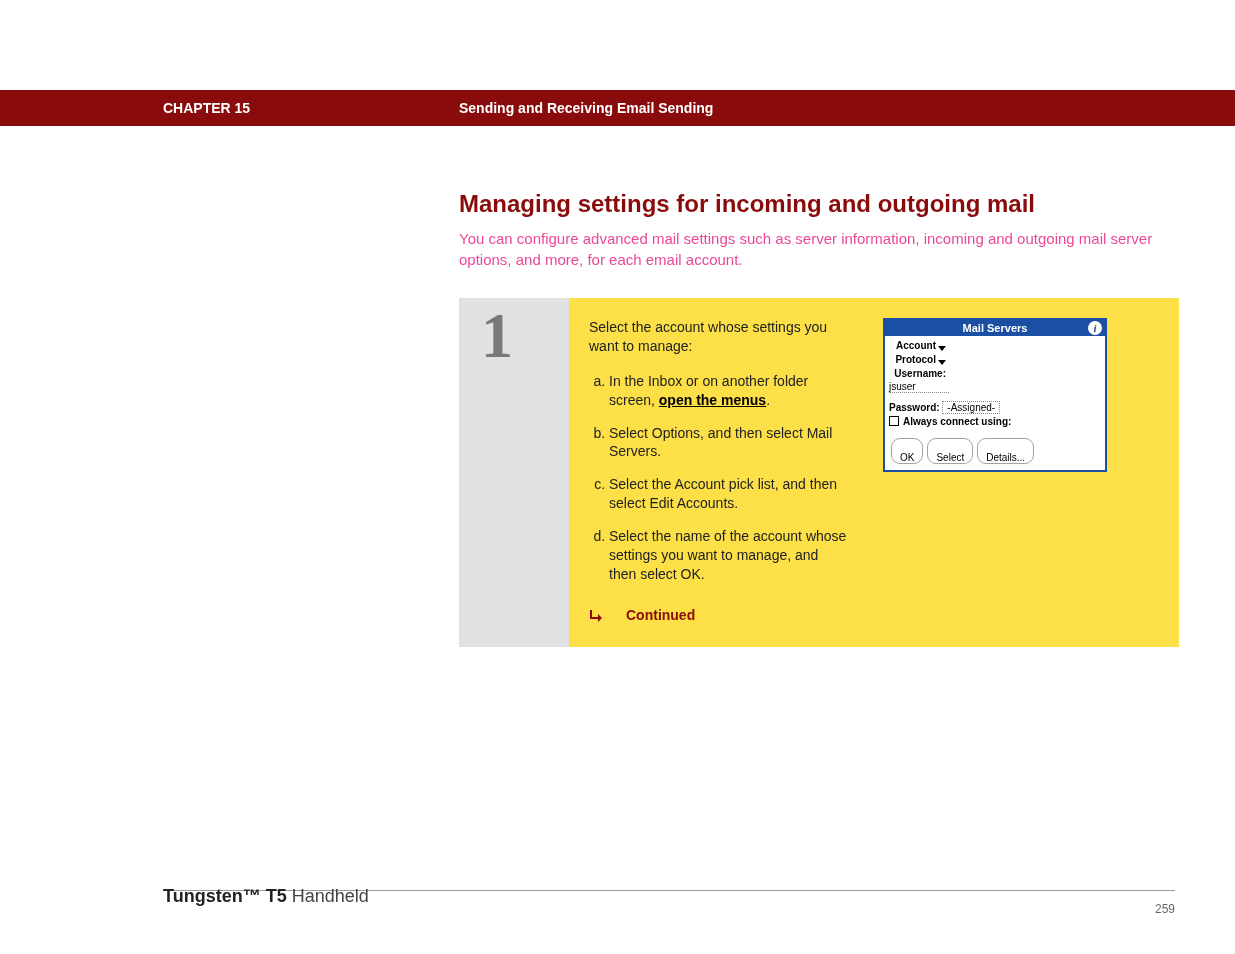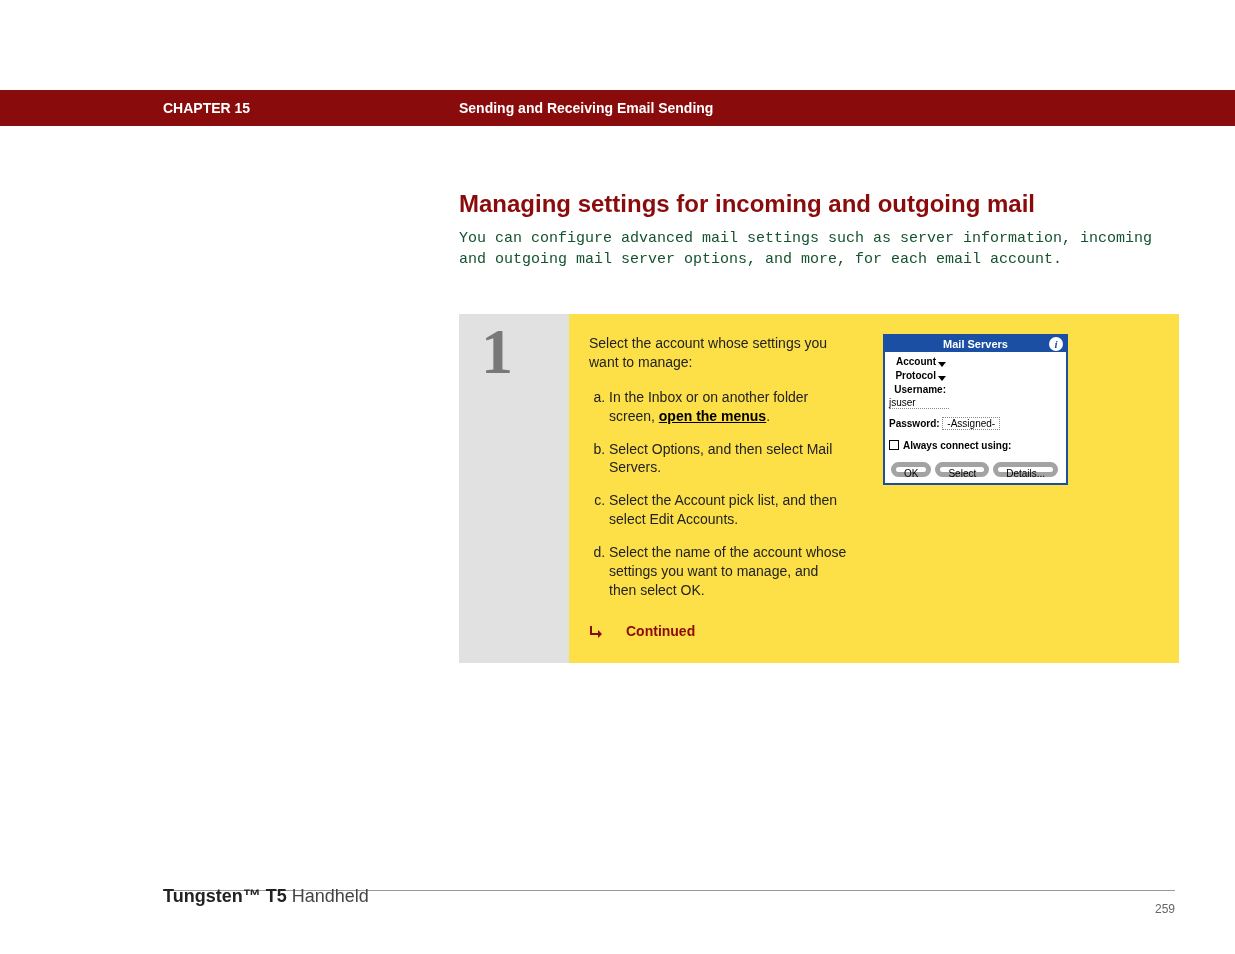--- a/index.html
+++ b/index.html
@@ -41,25 +41,24 @@
     top: 190px;
     width: 720px;
   }
   .section-title {
     color: #8a0b0b;
     font-size: 24px;
     font-weight: bold;
     margin-bottom: 10px;
   }
   .section-sub {
-    color: #14532d;
+    color: #ec4899;
     font-size: 15px;
     line-height: 1.4;
-    margin-bottom: 44px;
-    font-family: Liberation Mono, monospace;
+    margin-bottom: 28px;
   }
   .step-box {
     display: flex;
     background: #e1e1e1;
     width: 720px;
   }
   .step-num-col {
     width: 110px;
     padding: 6px 0 0 22px;
     font-family: Georgia, 'Times New Roman', serif;
@@ -94,21 +93,21 @@
     align-items: center;
     gap: 23px;
     color: #8a0b0b;
     font-weight: bold;
     font-size: 14px;
   }
   .continued-arrow svg { display:block; }
 
   
   .palm {
-    width: 185px;
+    width: 224px;
     border: 2px solid #1a4fa3;
     background: #fff;
     font-family: Verdana, Arial, sans-serif;
     font-size: 10px;
     color: #000;
     align-self: flex-start;
   }
   .palm-title {
     background: #1a4fa3;
     color: #fff;
@@ -149,23 +148,23 @@
     font-size: 10px;
   }
   .palm-menu .sel { background:#1a4fa3; color:#fff; padding:0 3px; }
   .palm-menu div { padding:0 3px; line-height:13px; }
   .palm-top { position: relative; }
   .palm-username { border-bottom: 1px dotted #888; width: 60px; display:inline-block; }
   .palm-pwfield { border:1px dotted #888; padding: 0 4px; font-size:10px; display:inline-block; background:#fff; }
   .palm-check { width:10px;height:10px;border:1px solid #000;display:inline-block;vertical-align:middle;margin-right:4px; }
   .palm-btns { margin-top: 10px; display:flex; gap:4px; padding-left:2px; }
   .palm-btn {
-    border:5px solid #a3a3a3;
+    border:1px solid #a3a3a3;
     border-radius: 9px;
-    padding: 0 8px;
+    padding: 12px 8px;
     font-size: 10px;
     line-height: 14px;
     height: 15px;
     background:#fff;
   }
 
   
   .footer-line {
     position:absolute;
     left:163px; right:60px;
@@ -244,21 +243,21 @@
             <div class="palm-row">
               <span class="palm-username">jsuser</span>
             </div>
 
           </div>
 
           <div class="palm-row" style="margin-top:6px;">
             <span class="lab2">Password:</span>&nbsp;
             <span class="palm-pwfield">-Assigned-</span>
           </div>
-          <div class="palm-row" style="margin-top:8px;">
+          <div class="palm-row" style="">
             <span class="palm-check"></span>
             <span class="lab2">Always connect using:</span>
           </div>
           <div class="palm-btns">
             <span class="palm-btn">OK</span>
             <span class="palm-btn">Select</span>
             <span class="palm-btn">Details...</span>
           </div>
         </div>
       </div>

